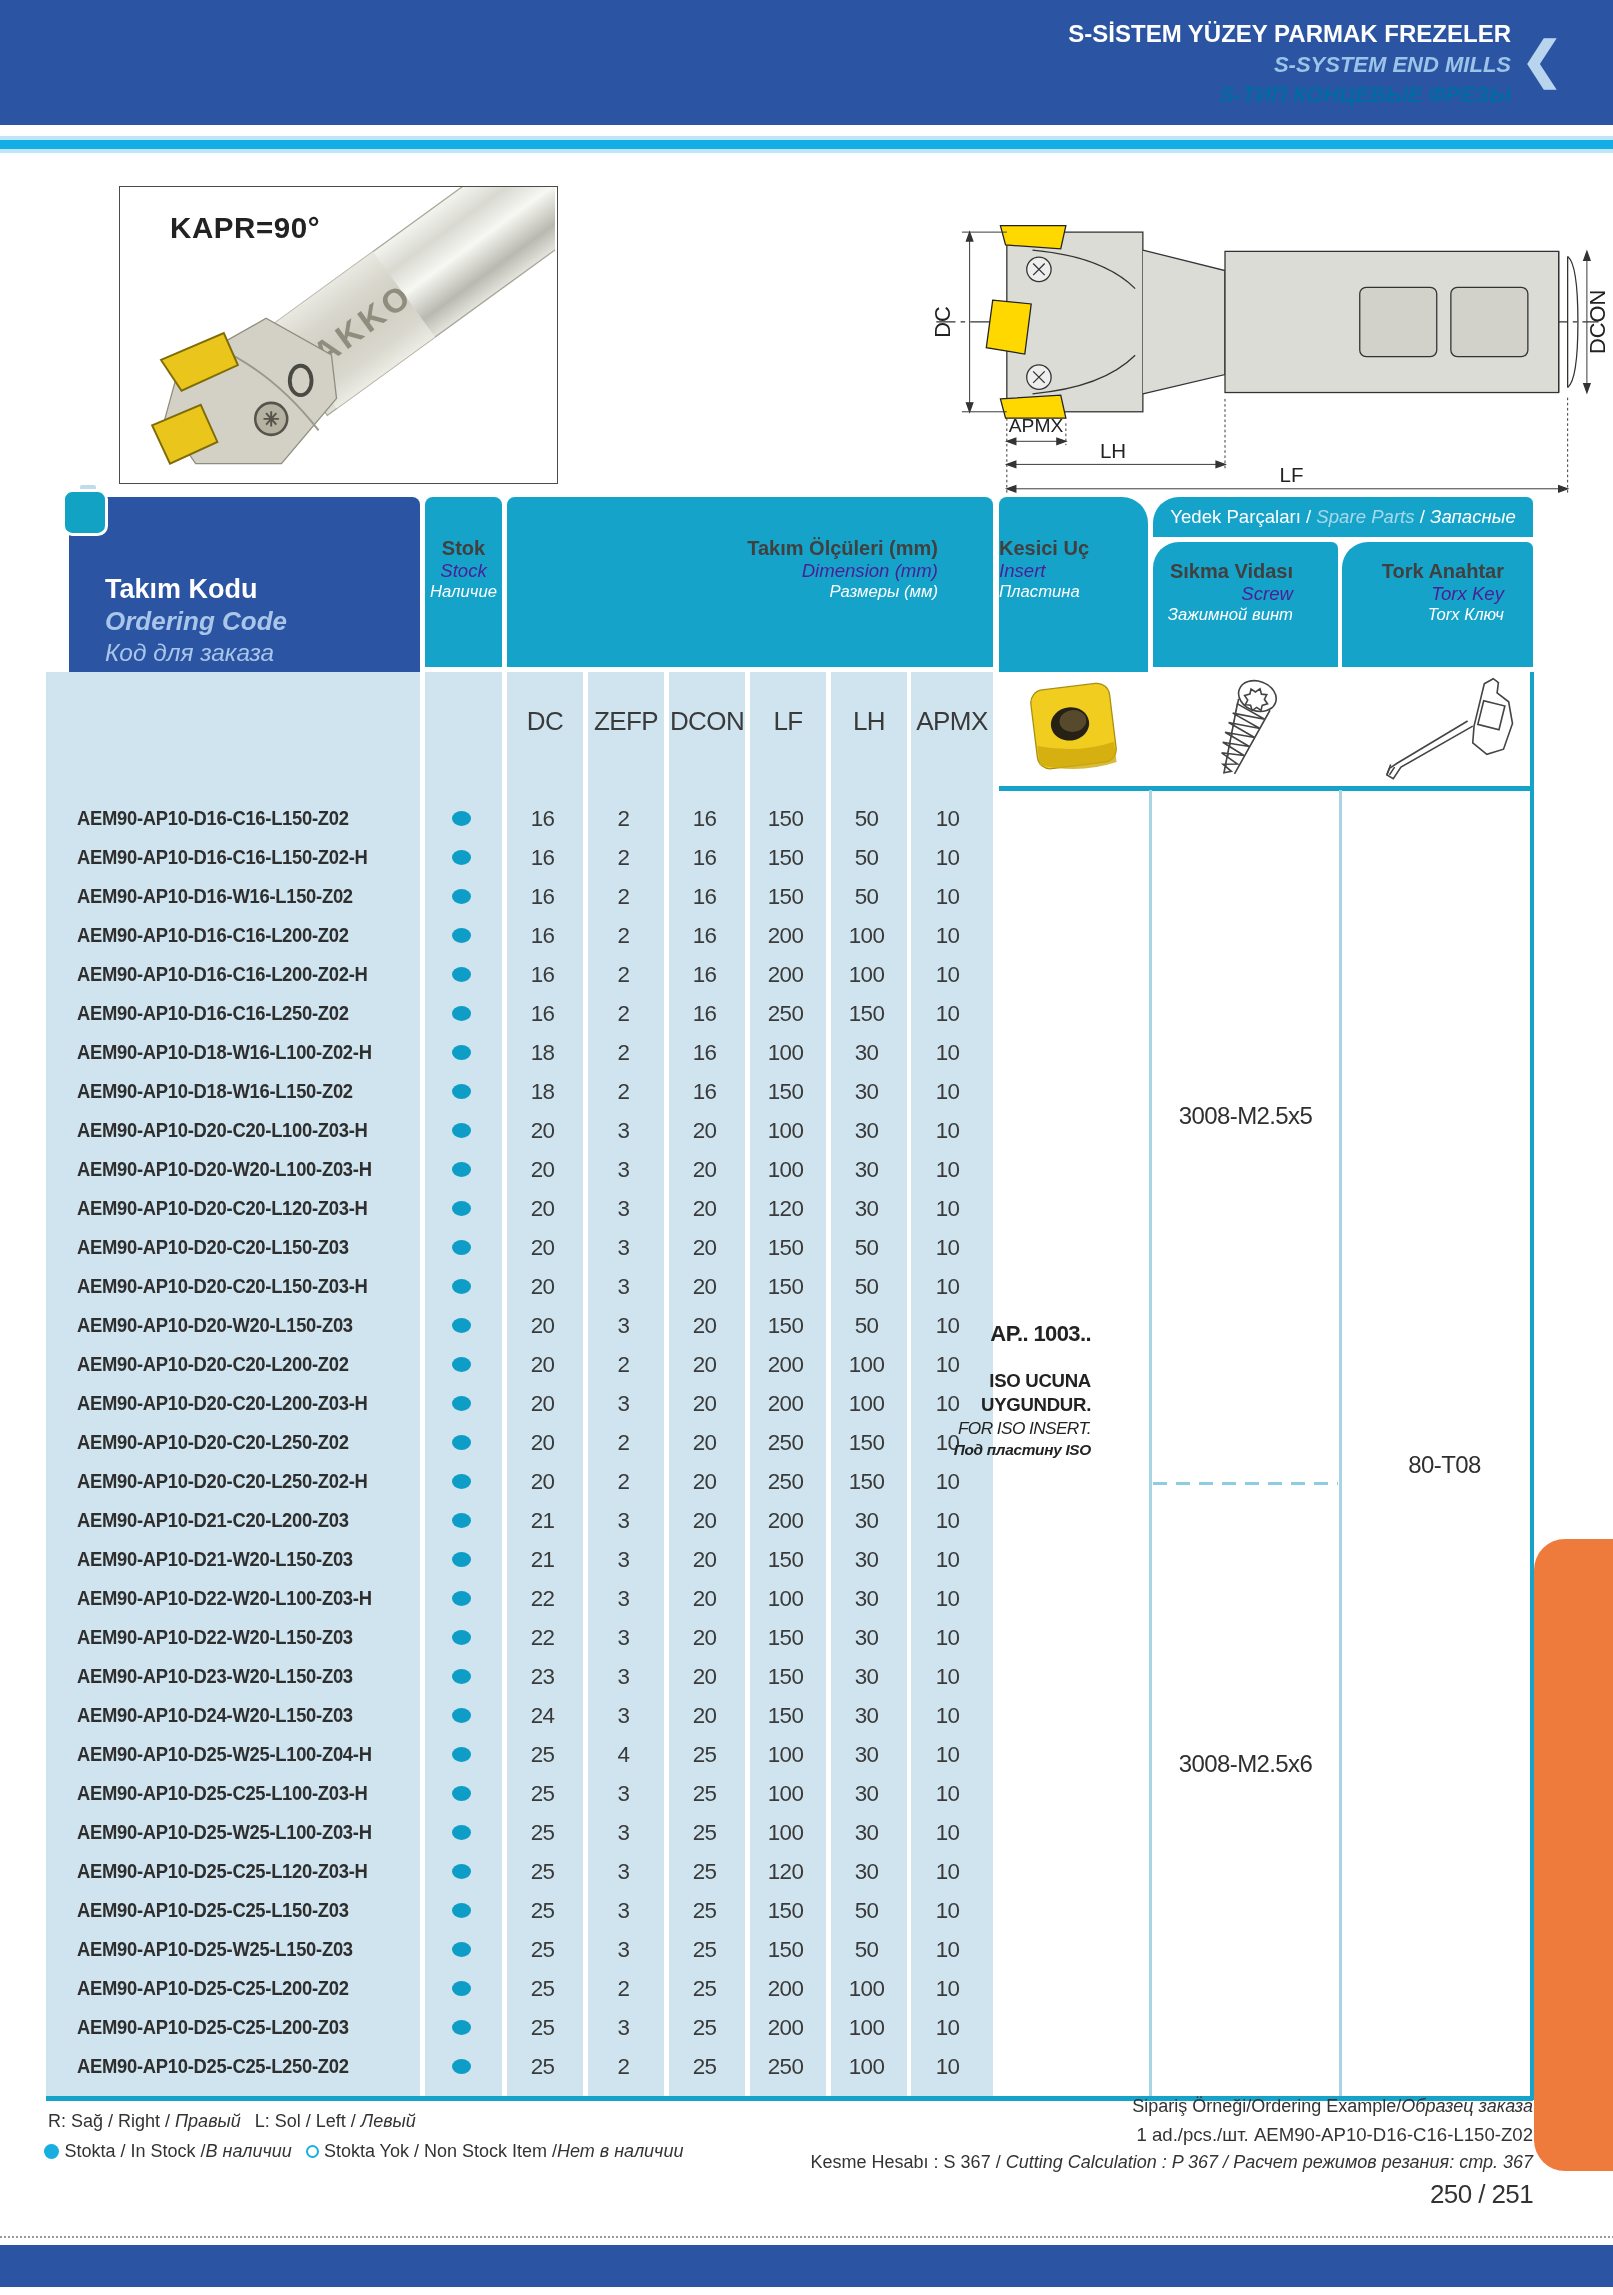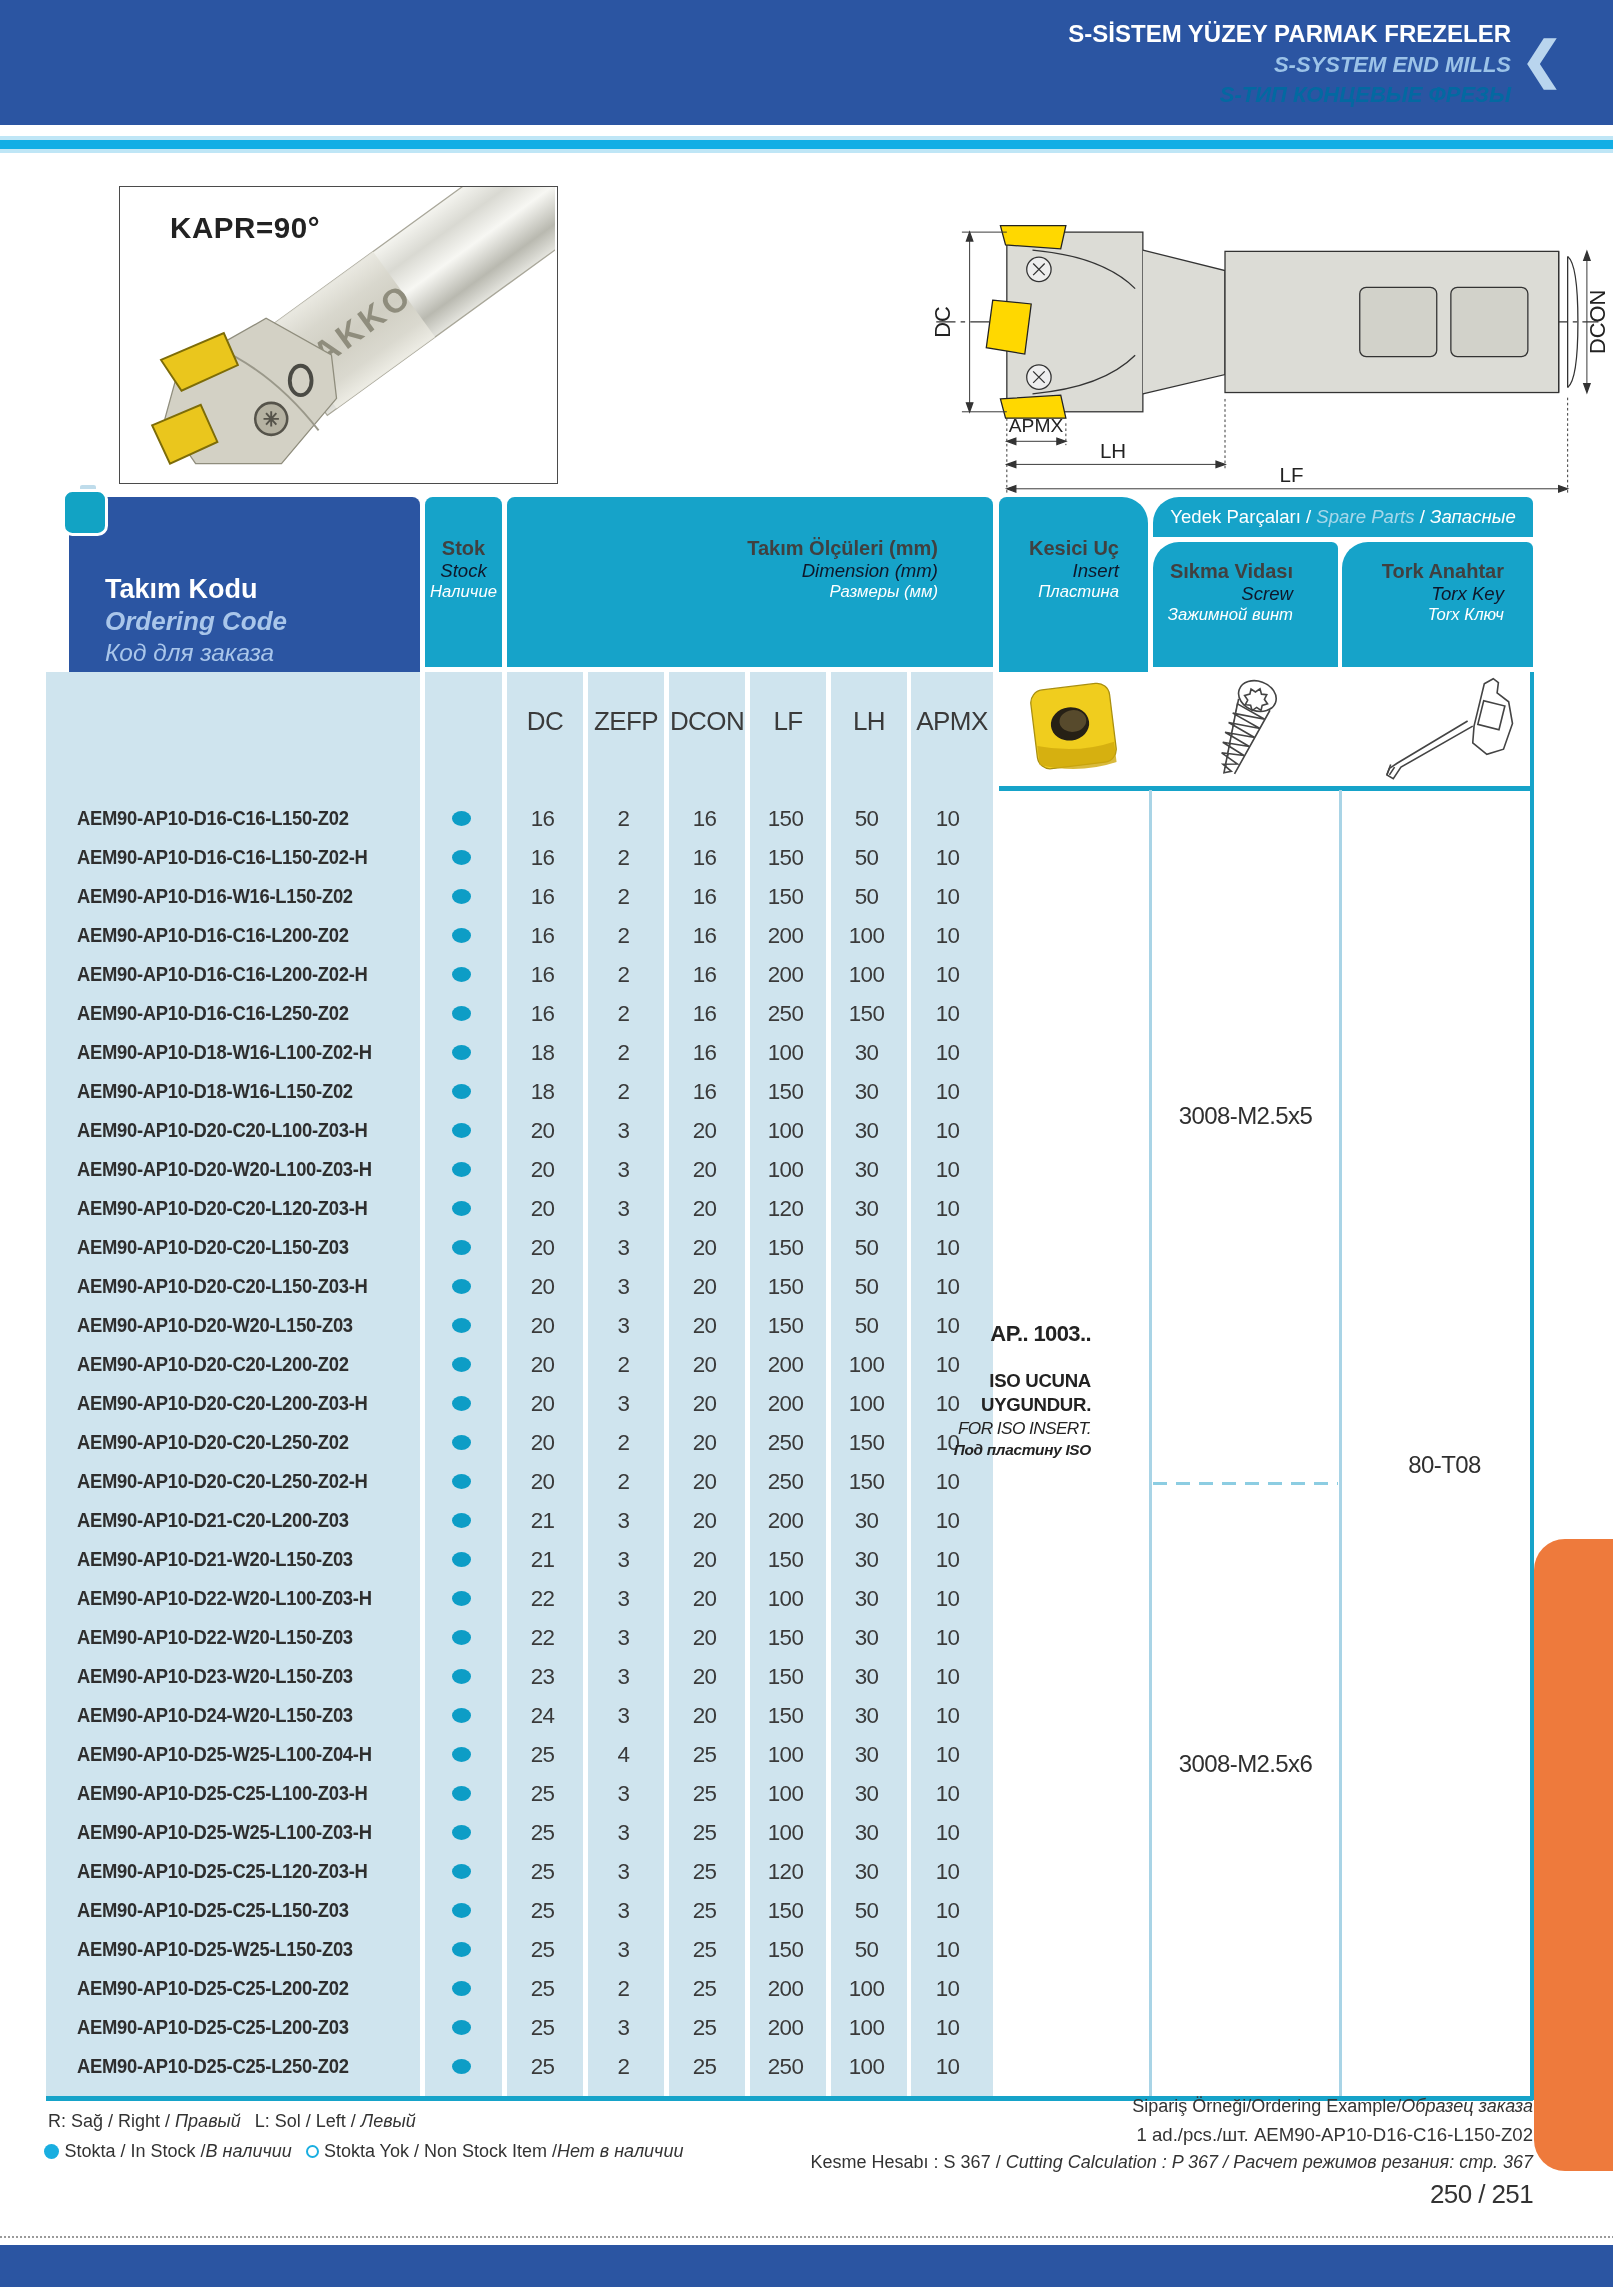--- a/index.html
+++ b/index.html
@@ -36,26 +36,26 @@
   #codebox .inner { position:absolute; left:36px; top:76px; line-height:1.22; }
   .ch-tr { color:#fff; font-size:27px; font-weight:bold; }
   .ch-en { color:#a9c6ea; font-size:26px; font-weight:bold; font-style:italic; }
   .ch-ru { color:#a9c6ea; font-size:24.4px; font-style:italic; }
 
   #bookmark-tab  { left:77px; top:482px; width:22px; height:28px; background:#bfdceb; border:3.8px solid #fff; border-radius:5.1px; }
   #bookmark-icon { left:62px;  top:489px; width:46px; height:47px; background:#12a3c4; border:3.8px solid #fff; border-radius:10.3px; }
 
   .hstack { position:absolute; display:flex; flex-direction:column; justify-content:flex-start; }
   .hstack .l1 { font-size:20px; font-weight:bold; color:#404040; }
-  .hstack .l2 { font-size:18.6px; font-style:italic; color:#0f172a; }
+  .hstack .l2 { font-size:18.6px; font-style:italic; color:#4c1d95; }
   .hstack .l3 { font-size:16.7px; font-style:italic; color:#fff; }
 
   #stok-hdr   { left:425px;  top:497px; width:77px; height:170px; border-radius:7.7px 7.7px 0 0; text-align:center; padding-top:40px; }
   #dim-hdr    { left:507px;  top:497px; width:486px; height:170px; border-radius:7.7px 7.7px 0 0; text-align:right; padding:40px 55px 0 0; }
-  #insert-hdr { left:999px; top:497px; width:149px; height:191px; border-radius:7.7px 26px 0 0; text-align:right; padding:40px 29px 16px 0; }
+  #insert-hdr { left:999px; top:497px; width:149px; height:191px; border-radius:7.7px 26px 0 0; padding:40px 29px 16px 0; }
   #screw-hdr  { left:1153px; top:542px; width:185px; height:125px; border-radius:26px 6.4px 0 0; text-align:right; padding:18px 45px 0 0; }
   #torx-hdr   { left:1342px; top:542px; width:191px; height:125px; border-radius:26px 6.4px 0 0; text-align:right; padding:18px 29px 0 0; }
 
   
   .strip { background:#cfe4ee; }
   #strip-code { left:46px;  top:672px; width:374px; height:1424px; }
   #strip-stok { left:425px; top:672px; width:77px; height:1424px; }
   .dimstrip { top:672px; height:1424px; width:76px; background:#cfe4ee; }
 
   .dim-label { top:706px; width:76px; text-align:center; font-size:26px; color:#3a3a3a; letter-spacing:-0.6px; }

